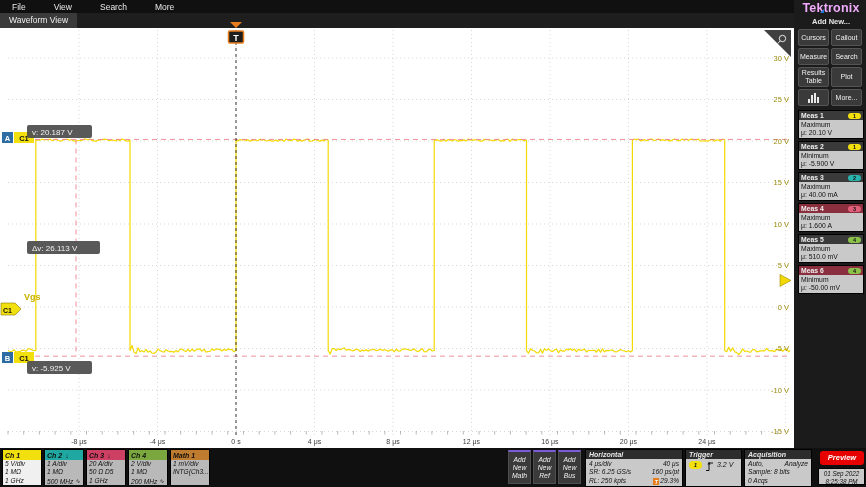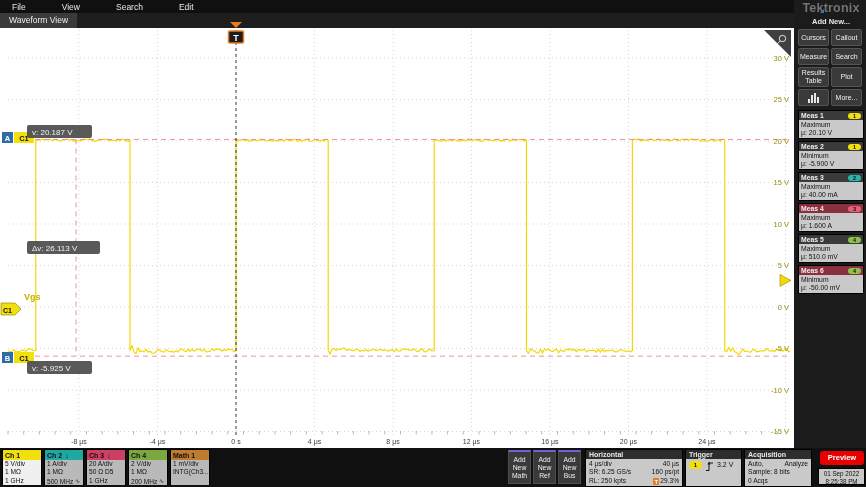--- a/index.html
+++ b/index.html
@@ -1,62 +1,62 @@
 <!DOCTYPE html>
 <html><head>
 <meta charset="utf-8">
 <style>
   html,body{margin:0;padding:0;background:#000;}
   *{box-sizing:border-box;}
   .app{position:relative;width:866px;height:487px;background:#141414;overflow:hidden;
        font-family:"Liberation Sans",sans-serif;-webkit-font-smoothing:antialiased;}
   
   .menubar{position:absolute;left:0;top:0;width:794px;height:13px;background:#101010;
-           display:flex;align-items:center;gap:12px;}
+           display:flex;align-items:center;gap:4px;}
   .menu-item{color:#e8e8e8;font-size:8.5px;padding:0 12px;cursor:default;}
   .tabbar{position:absolute;left:0;top:13px;width:794px;height:15px;background:#1e1e1e;}
   .tab{position:absolute;left:0;top:0;height:15px;background:#3a3a3a;color:#f0f0f0;
        font-size:8.5px;line-height:15px;padding:0 9px;}
   .navbracket{position:absolute;left:262px;top:16px;width:265px;height:8px;}
   .navbracket .bar{position:absolute;left:0;right:0;top:3px;height:1px;background:#cfcfcf;}
   .navbracket .endL{position:absolute;left:0;top:0;width:4px;height:8px;border-left:1px solid #e8e8e8;border-top:1px solid #e8e8e8;border-bottom:1px solid #e8e8e8;}
   .navbracket .endR{position:absolute;right:0;top:0;width:4px;height:8px;border-right:1px solid #7a7a7a;}
   .nav-marker{position:absolute;left:74px;top:-1px;width:9px;height:9px;background:#e87d1e;
               clip-path:polygon(50% 0,100% 35%,78% 100%,22% 100%,0 35%);}
   .trig-top-arrow{position:absolute;left:230px;top:22px;width:0;height:0;
                   border-left:6px solid transparent;border-right:6px solid transparent;border-top:6px solid #e87d1e;}
   
   .plot{position:absolute;left:0;top:28px;width:794px;height:409px;background:#ffffff;}
   .timelabels{position:absolute;left:0;top:437px;width:794px;height:11px;background:#fff;}
   .timelabels div{position:absolute;top:1px;width:30px;text-align:center;font-size:7px;color:#3c3c3c;}
   .drag-handle{position:absolute;left:793px;top:214px;color:#bdbdbd;font-size:9px;line-height:5px;width:4px;}
   
   .sidebar{position:absolute;left:794px;top:0;width:72px;height:448px;background:#1b1b1b;padding:1px 2px 0 4px;}
-  .logo{color:#737373;font-size:12.5px;font-weight:bold;text-align:center;letter-spacing:0.2px;}
+  .logo{color:#f0abfc;font-size:12.5px;font-weight:bold;text-align:center;letter-spacing:0.2px;}
   .logo .k{position:relative;}
   .logo .k::after{content:"";position:absolute;right:0px;bottom:2px;width:0;height:0;
                   border-left:4px solid transparent;border-bottom:4px solid #1c7bd4;}
   .addnew{color:#e8e8e8;font-size:7.5px;font-weight:bold;text-align:center;margin:2px 0 3px 0;}
   .btn-grid{display:grid;grid-template-columns:31px 31px;gap:2px;}
   .sbtn{background:#3a3a3a;border:1px solid #545454;border-radius:2px;color:#f0f0f0;
         font-size:7px;text-align:center;display:flex;align-items:center;justify-content:center;
         min-height:17px;padding:1px;line-height:8px;cursor:default;}
   .histo{display:flex;align-items:flex-end;gap:1px;height:10px;}
   .histo i{display:block;width:2px;background:#e8e8e8;}
   
   .meas-list{margin-top:4px;}
   .meas{margin-bottom:2px;border:1px solid #000;}
   .meas .hd{height:9px;display:flex;align-items:center;justify-content:space-between;padding:0 2px;}
   .meas .hd .nm{color:#f0f0f0;font-size:6.8px;font-weight:bold;}
   .meas .hd .src{width:13px;height:6px;border-radius:3px;font-size:5.5px;font-weight:bold;color:#111;
                  display:flex;align-items:center;justify-content:center;}
   .meas .bd{background:#c9c9c9;padding:1px 2px;}
   .meas .bd div{font-size:6.8px;color:#111;line-height:8px;}
   
-  .bottombar{position:absolute;left:0;top:448px;width:866px;height:39px;background:#101010;}
+  .bottombar{position:absolute;left:0;top:448px;width:866px;height:39px;background:#101010;font-style:italic;}
   .ch-row{position:absolute;left:2px;top:1px;display:flex;gap:2px;}
   .chbadge{width:40px;height:36px;border:1px solid #000;}
   .chbadge .hd{height:10px;font-size:7px;font-weight:bold;color:#111;padding:0 2px;display:flex;align-items:center;gap:3px;}
   .chbadge .bd{height:25px;padding:0 2px;}
   .chbadge .bd div{font-size:6.6px;color:#111;line-height:8.3px;white-space:nowrap;}
   .bw{font-size:6px;vertical-align:1px;}
   .addbtns{position:absolute;left:508px;top:2px;display:flex;gap:2px;}
   .addbtn{width:23px;height:34px;background:#3a3a3a;border:1px solid #4f4f4f;border-top:2px solid #7a5cd6;
           color:#f0f0f0;font-size:6.8px;text-align:center;display:flex;align-items:center;justify-content:center;line-height:8px;}
   .panel{position:absolute;top:1px;border:1px solid #000;}
@@ -81,21 +81,21 @@
 </style>
 </head>
 <body>
 
 <div class="app">
 
   <div class="menubar">
       <div class="menu-item">File</div>
       <div class="menu-item">View</div>
       <div class="menu-item">Search</div>
-      <div class="menu-item">Edit</div>
+      <div class="menu-item">More</div>
     </div>
 
   <div class="tabbar">
     <div class="tab">Waveform View</div>
     <div class="navbracket">
       <div class="bar"></div>
       <div class="endL"></div>
       <div class="endR"></div>
       <div class="nav-marker"></div>
     </div>

